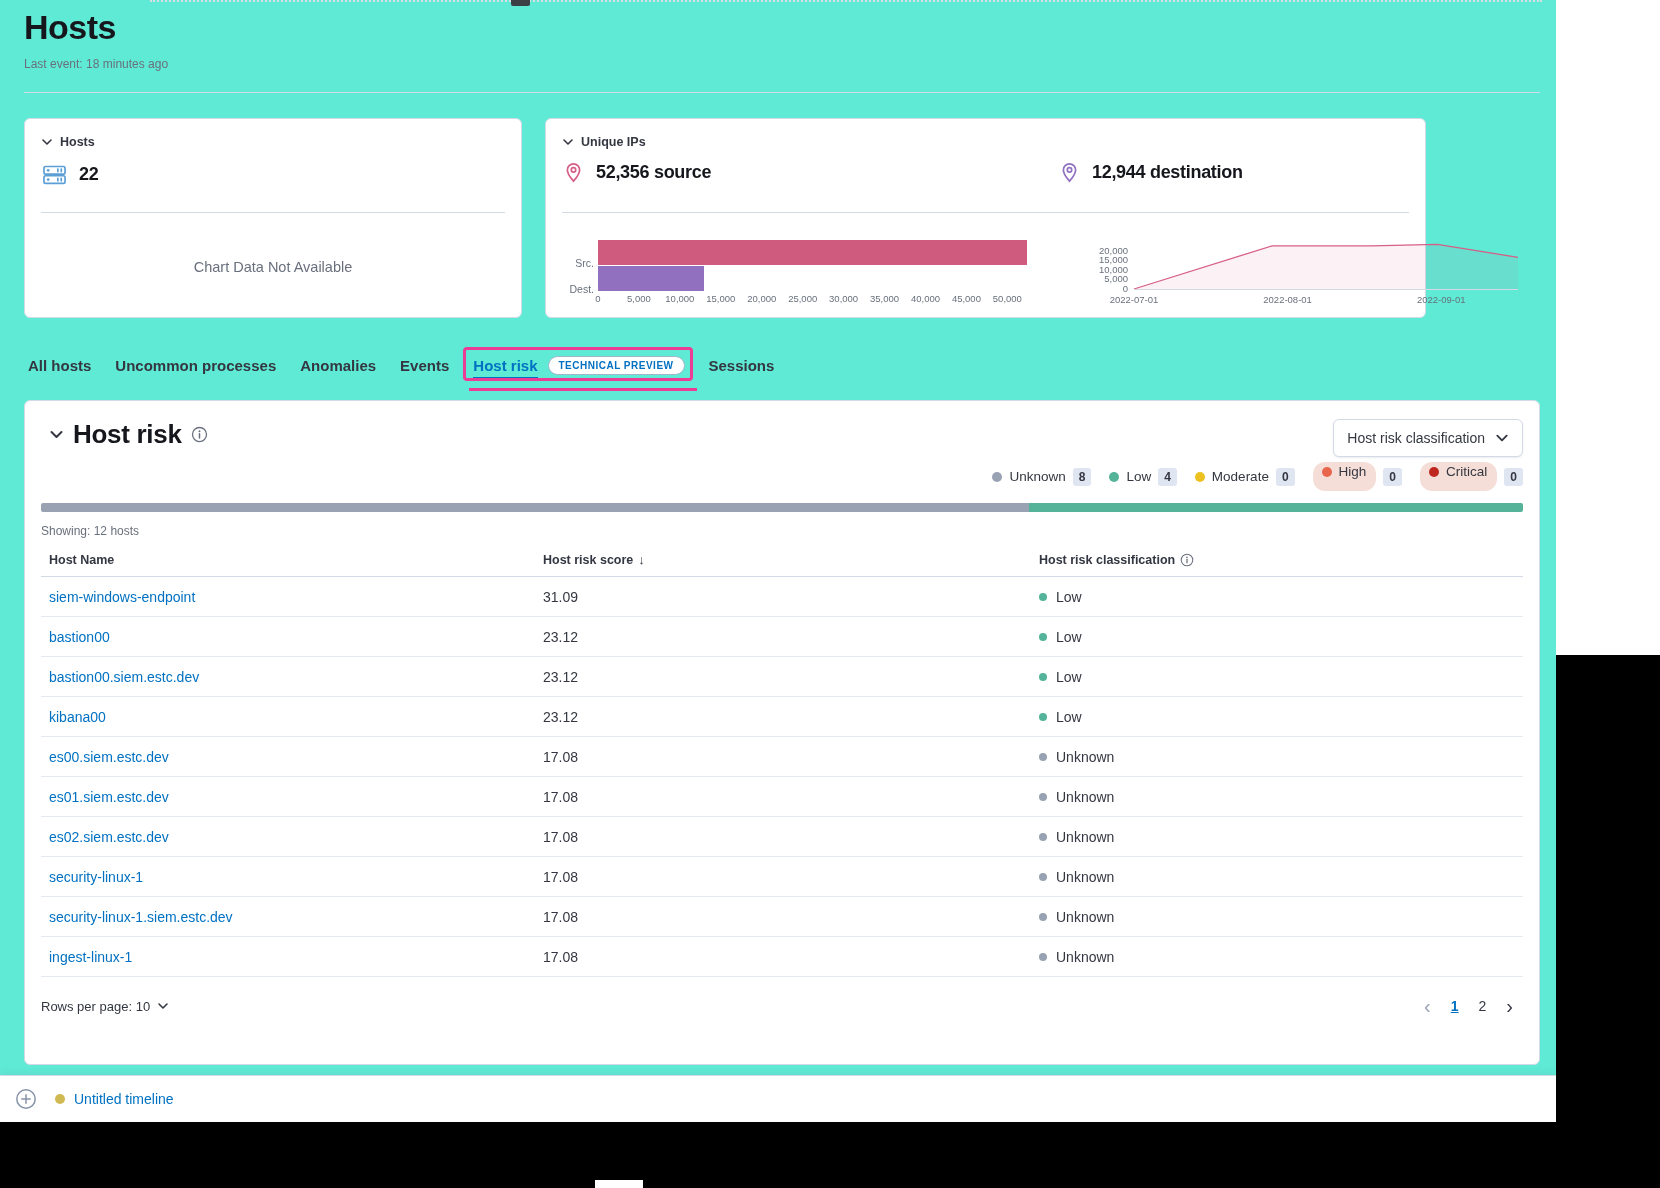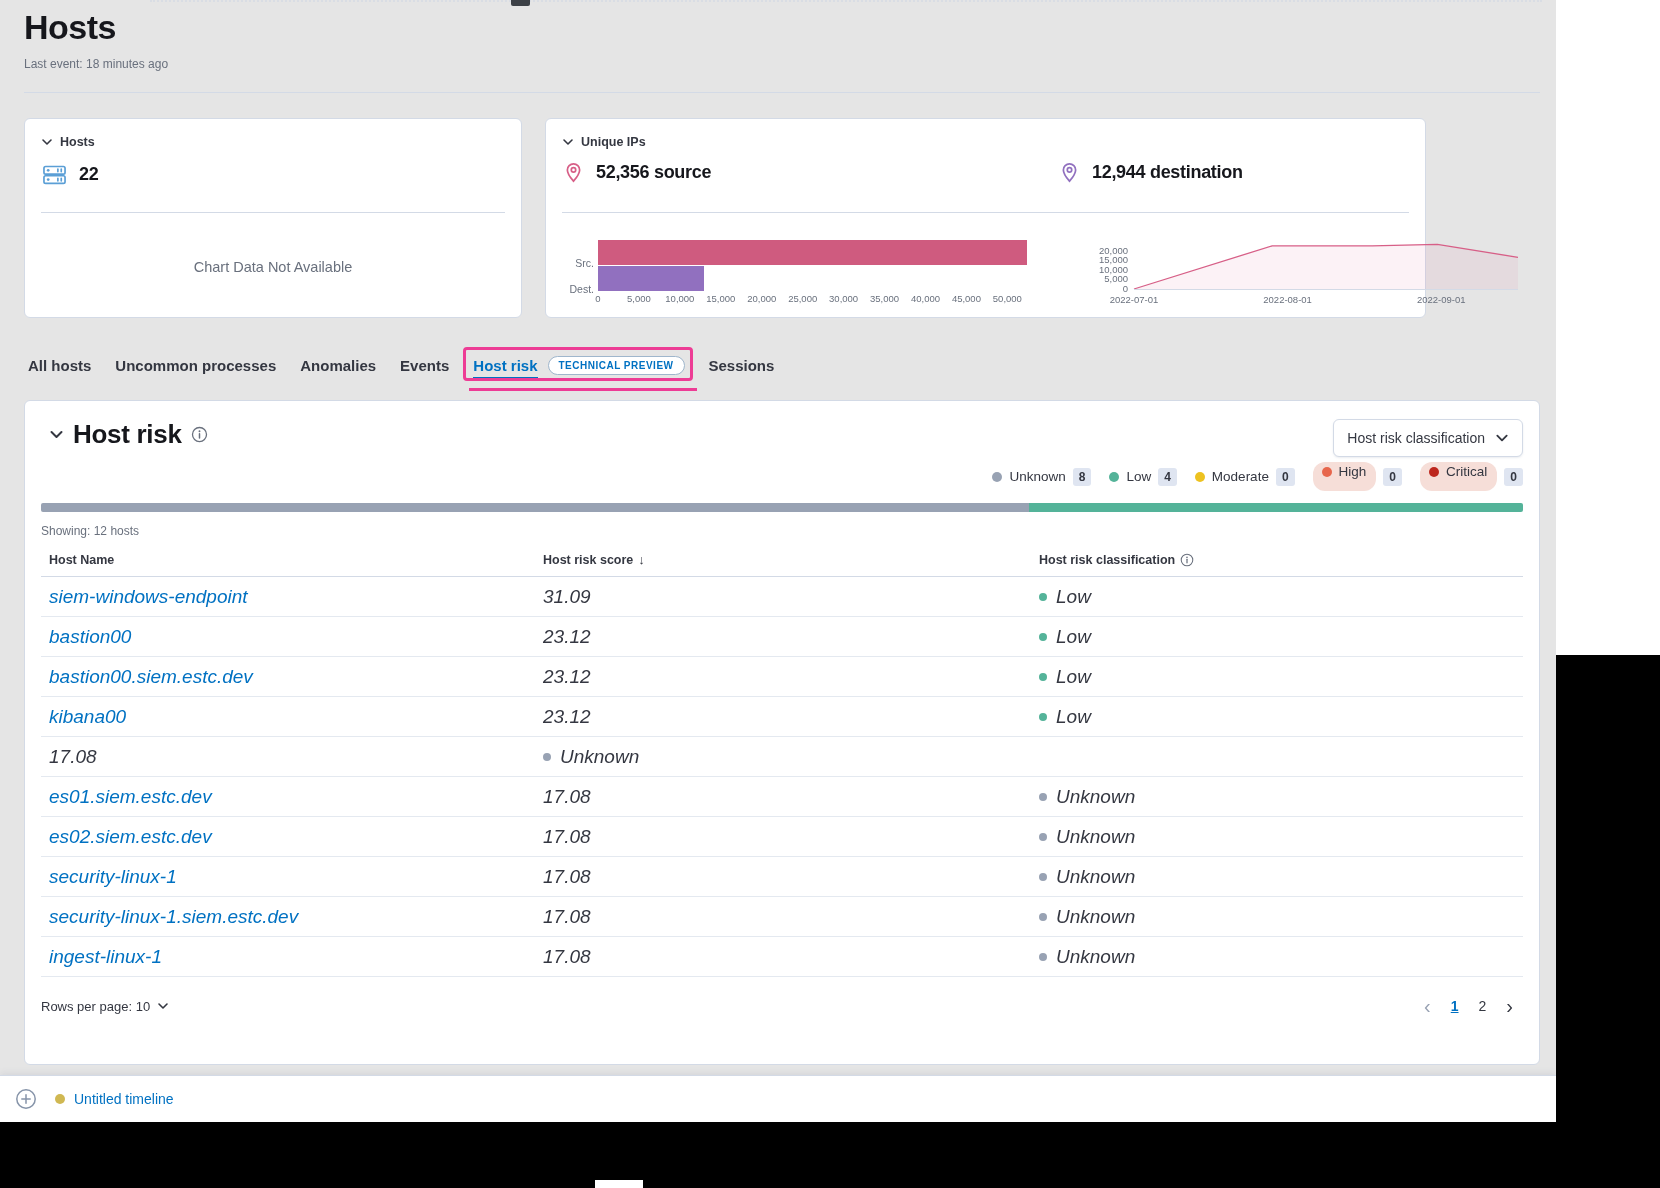--- a/index.html
+++ b/index.html
@@ -1,18 +1,18 @@
 <!DOCTYPE html>
 <html style="--pink: #ed3c95;"><head>
 <meta charset="utf-8">
 <style>
   * { margin:0; padding:0; box-sizing:border-box; }
   html,body { width:1660px; height:1188px; }
   body { background:#000; font-family:"Liberation Sans", sans-serif; position:relative; overflow:hidden; }
-  .app { position:absolute; left:0; top:0; width:1556px; height:1122px; background:#e5e5e5; overflow:hidden; }
+  .app { position:absolute; left:0; top:0; width:1556px; height:1122px; background:#5eead4; overflow:hidden; }
   .white-topright { position:absolute; left:1556px; top:0; width:104px; height:655px; background:#fff; }
   .bottom-sliver { position:absolute; left:595px; top:1180px; width:48px; height:8px; background:#fff; }
 
   .top-dotted { position:absolute; left:150px; top:0; width:1392px; height:0; border-top:2px dotted #d9dde4; }
   .top-notch { position:absolute; left:511px; top:0; width:19px; height:6px; background:#3c4046; border-radius:0 0 2px 2px; }
 
   .page-title { position:absolute; left:24px; top:8px; font-size:34px; font-weight:700; color:#16171c; letter-spacing:-0.5px; }
   .page-sub { position:absolute; left:24px; top:57px; font-size:12px; color:#69707d; }
   .divider1 { position:absolute; left:24px; top:92px; width:1516px; border-top:1px solid #d3dae6; }
 
@@ -61,21 +61,21 @@
   .count-badge { background:#dfe5f1; color:#343741; font-size:12px; font-weight:700; border-radius:3px; padding:1px 6px; line-height:16px; }
 
   .dist-bar { display:flex; height:9px; margin-top:12px; border-radius:2px; overflow:hidden; }
   .dist-seg { height:100%; }
   .showing { margin-top:12px; font-size:12px; color:#69707d; }
 
   .tbl { margin-top:14px; }
   .tbl-head { display:grid; grid-template-columns:494px 496px 1fr; border-bottom:1px solid #d3dae6; padding-bottom:9px; margin-top:12px; }
   .tbl-head .cell { padding-left:8px; font-size:12.5px; font-weight:700; color:#343741; display:flex; align-items:center; gap:5px; }
   .tbl-row { display:grid; grid-template-columns:494px 496px 1fr; height:40px; align-items:center; border-bottom:1px solid #e4e9f0; }
-  .tbl-row .cell { padding-left:8px; font-size:19px;font-style:italic; }
+  .tbl-row .cell { padding-left:8px; font-size:14px; }
   .host-link { color:#0071c2; cursor:pointer; text-decoration:none; }
   .score { color:#343741; }
   .class-cell { display:flex; align-items:center; gap:9px; color:#343741; }
   .class-dot { width:8px; height:8px; border-radius:50%; }
   .sort-arrow { font-size:13px; color:#343741; }
 
   .panel-foot { display:flex; justify-content:space-between; align-items:center; margin-top:19px; }
   .rows-pp { display:flex; align-items:center; gap:7px; font-size:13px; color:#343741; background:none; border:none; font-family:Liberation Sans, sans-serif; cursor:pointer; }
   .pager { display:flex; align-items:center; gap:10px; margin-right:6px; }
   .pager-chevron { font-size:20px; line-height:1; padding:0 4px; cursor:pointer; }
@@ -340,20 +340,21 @@
           </div>
           <div class="tbl-row">
             <div class="cell"><a class="host-link">kibana00</a></div>
             <div class="cell score">23.12</div>
             <div class="cell class-cell">
               <span class="class-dot" style="background: rgb(84, 179, 153);"></span>
               <span>Low</span>
             </div>
           </div>
           <div class="tbl-row">
+            <div class="cell"><a class="host-link">es00.siem.estc.dev</a></div>
             <div class="cell score">17.08</div>
             <div class="cell class-cell">
               <span class="class-dot" style="background: rgb(152, 162, 179);"></span>
               <span>Unknown</span>
             </div>
           </div>
           <div class="tbl-row">
             <div class="cell"><a class="host-link">es01.siem.estc.dev</a></div>
             <div class="cell score">17.08</div>
             <div class="cell class-cell">

